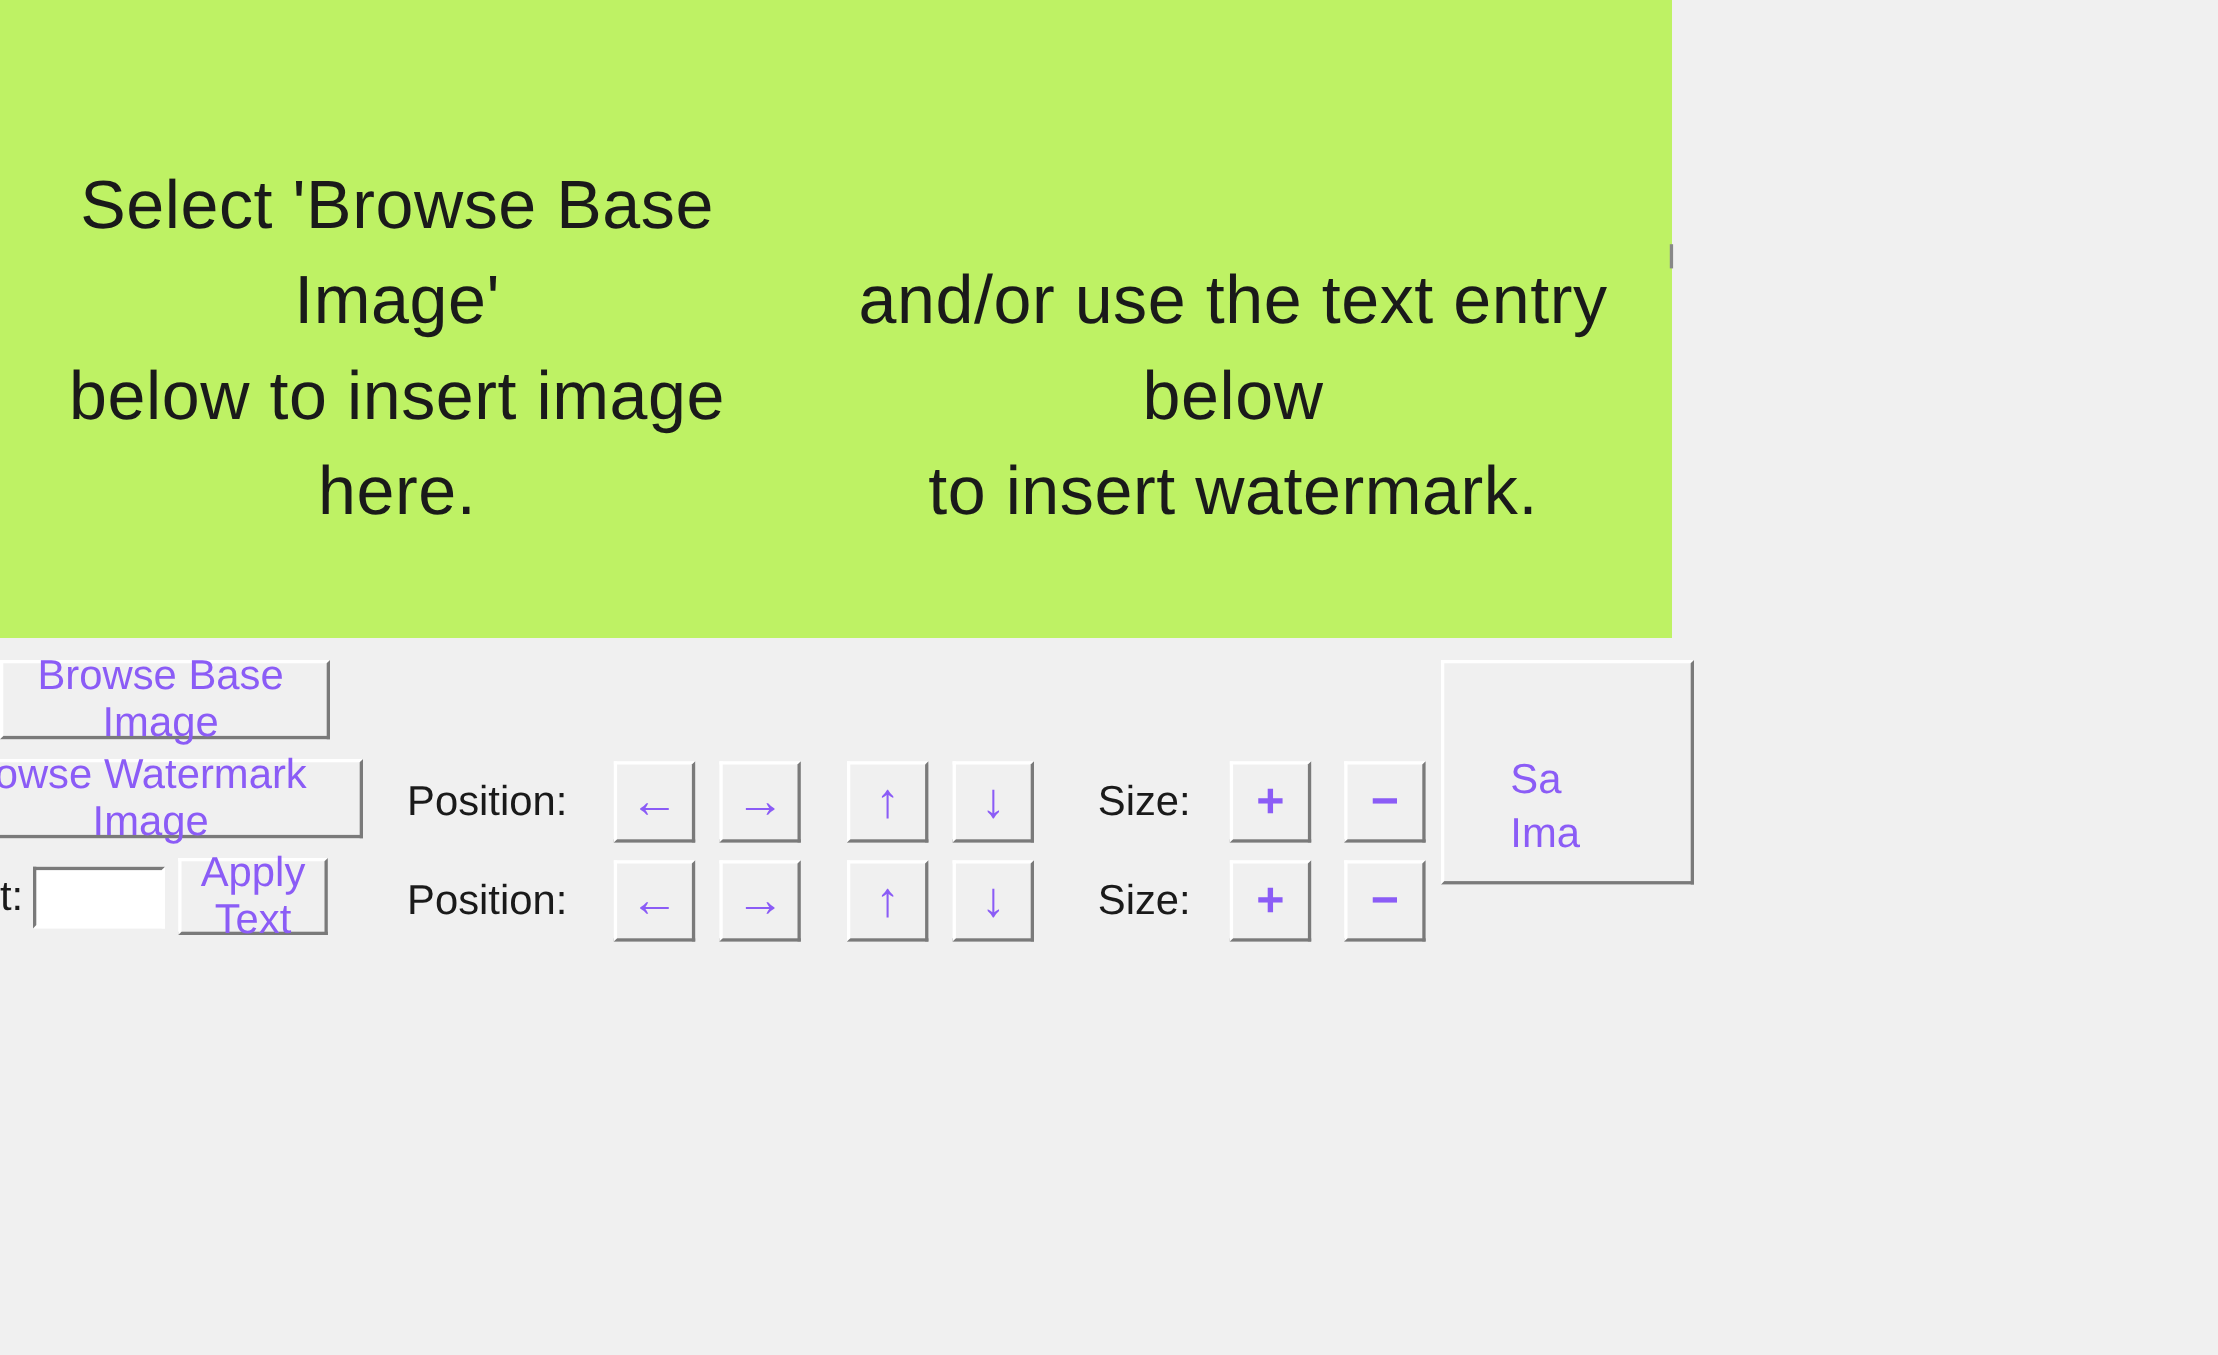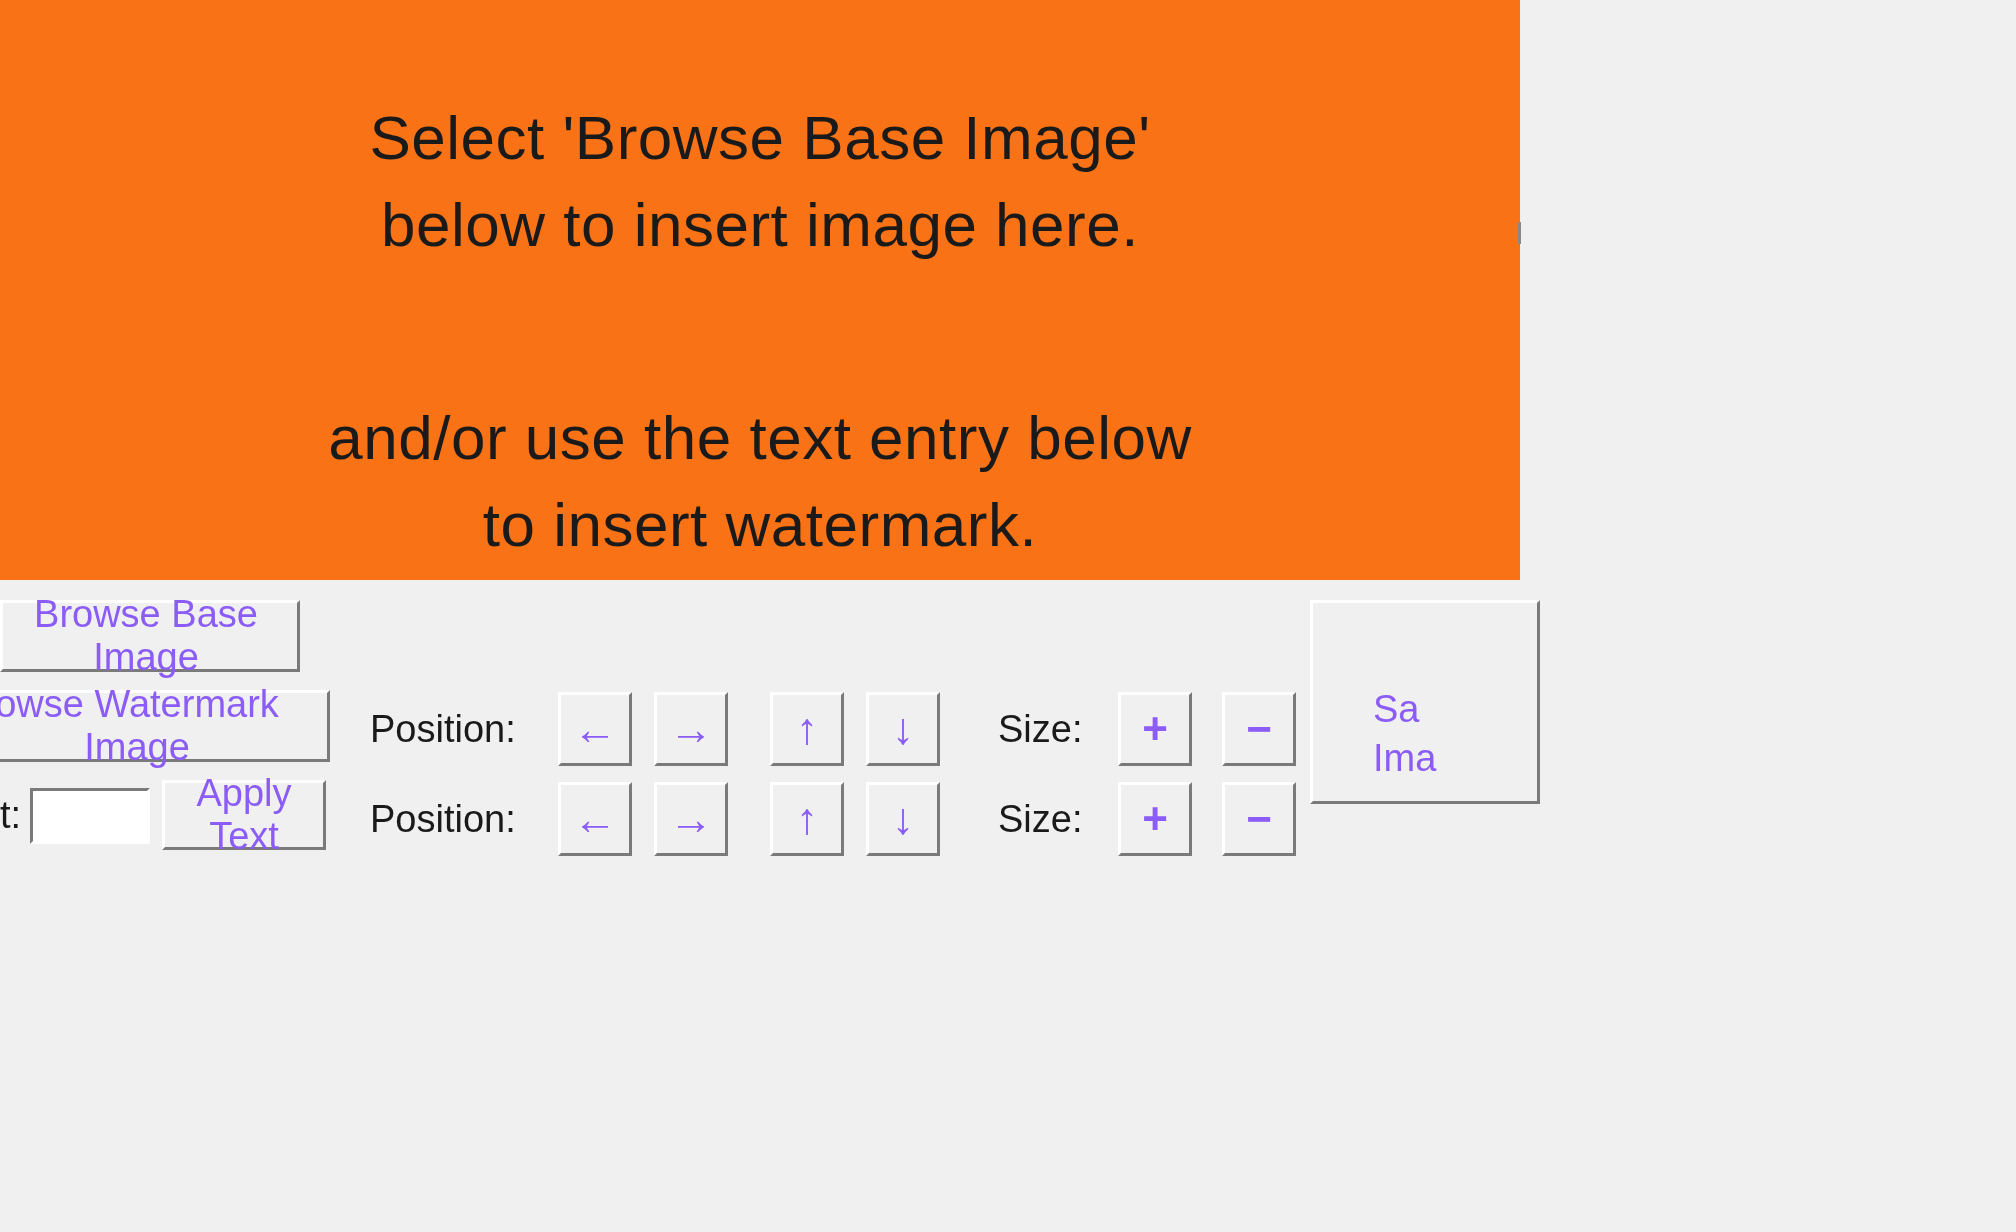--- a/index.html
+++ b/index.html
@@ -14,23 +14,23 @@
       height: 1232px;
       overflow: hidden;
       position: relative;
     }
     .preview-area {
       position: absolute;
       top: 0;
       left: 0;
       width: 1520px;
       height: 580px;
-      background: #f97316;
+      background: #bef264;
       display: flex;
-      flex-direction: column;
+      flex-direction: row;
       align-items: center;
       justify-content: flex-start;
       padding-top: 95px;
       color: #1a1a1a;
     }
     .preview-msg {
       text-align: center;
       font-size: 62px;
       line-height: 1.4;
       font-weight: 400;
@@ -81,21 +81,21 @@
       left: -62px;
       width: 392px;
       height: 72px;
       justify-content: flex-end;
       padding-right: 10px;
     }
     .apply-text {
       position: absolute;
       top: 780px;
       left: 162px;
-      width: 164px;
+      width: 136px;
       height: 70px;
     }
     .text-label {
       position: absolute;
       top: 794px;
       left: 0;
       font-size: 38px;
       color: #1a1a1a;
     }
     .text-input {

